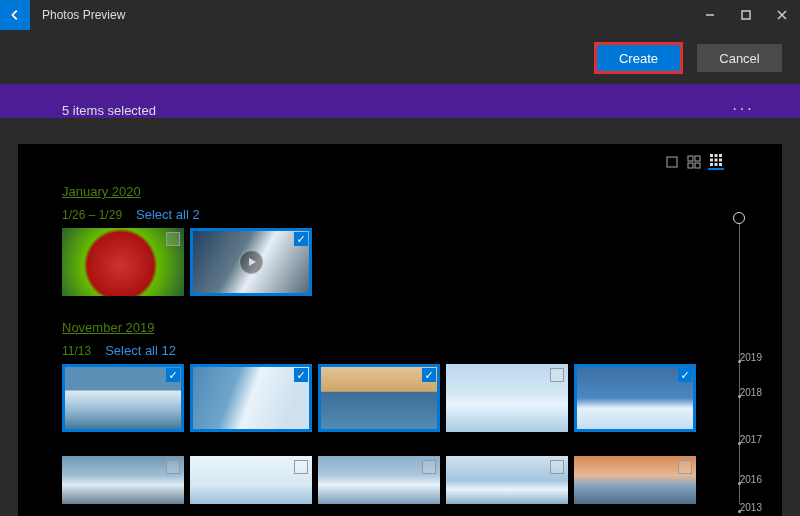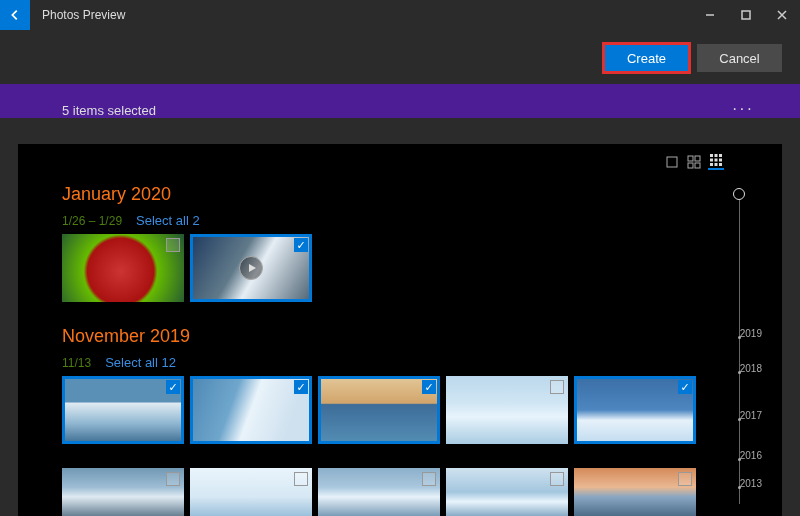--- a/index.html
+++ b/index.html
@@ -7,46 +7,46 @@
   .titlebar { height:30px; background:#2b2b2b; display:flex; align-items:center; }
   .back-btn { width:30px; height:30px; background:#0078d7; display:flex; align-items:center; justify-content:center; }
   .back-btn svg { width:14px; height:14px; fill:none; stroke:#fff; stroke-width:2; }
   .app-title { font-size:12px; color:#ddd; margin-left:12px; }
   .win-controls { margin-left:auto; display:flex; }
   .win-btn { width:36px; height:30px; display:flex; align-items:center; justify-content:center; }
   .win-btn svg { width:10px; height:10px; stroke:#ccc; fill:none; stroke-width:1.5; }
   .header { padding:8px 18px 12px 18px; display:flex; align-items:flex-start; }
   .header-text h1 { font-size:26px; font-weight:300; color:#fff; }
   .header-text p { font-size:12px; color:#bbb; margin-top:4px; }
-  .header-actions { margin-left:auto; display:flex; gap:8px; margin-top:6px; }
+  .header-actions { margin-left:auto; display:flex; gap:16px; margin-top:6px; }
   .btn { width:85px; height:28px; font-size:13px; display:flex; align-items:center; justify-content:center; }
   .btn-create { background:#0078d7; color:#fff; outline:3px solid #e03030; outline-offset:-1px; }
   .btn-cancel { background:#4a4a4a; color:#e6e6e6; }
   .subbar { height:34px; background:#4c1d95; display:flex; align-items:flex-end; padding:0 46px 0 62px; font-size:13px; color:#ddd; }
   .subbar .more { margin-left:auto; font-size:16px; letter-spacing:2px; color:#ddd; }
   .viewport { position:absolute; left:18px; right:18px; top:144px; bottom:0; background:#000; }
   .view-toggle { position:absolute; right:58px; top:10px; display:flex; gap:6px; align-items:center; }
   .vt { width:16px; height:16px; display:flex; align-items:center; justify-content:center; }
   .vt svg { width:14px; height:14px; }
   .vt.active { border-bottom:2px solid #0078d7; padding-bottom:2px; }
   .content { position:absolute; left:44px; right:58px; top:40px; bottom:0; }
-  .month-label { color:#f97316; font-size:18px; margin-bottom:8px; }
+  .month-label { color:#4d7c0f; font-size:13px; margin-bottom:8px;text-decoration:underline; }
   .date-row { display:flex; align-items:baseline; gap:14px; margin-bottom:6px; }
   .date-range { font-size:12px; color:#4d7c0f; }
   .select-all { font-size:13px; color:#3a8de0; }
   .thumb-row { display:flex; gap:6px; margin-bottom:24px; }
   .thumb { position:relative; width:122px; height:68px; background:#333; display:flex; align-items:center; justify-content:center; }
   .thumb.sel { outline:3px solid #0078d7; outline-offset:-3px; }
   .check { position:absolute; top:4px; right:4px; width:14px; height:14px; }
   .check.unchecked { background:rgba(255,255,255,0.15); border:1px solid #999; }
   .check.checked { background:#0078d7; display:flex; align-items:center; justify-content:center; }
   .check.checked::after { content:"✓"; color:#fff; font-size:11px; line-height:1; }
   .play { width:24px; height:24px; border-radius:50%; background:rgba(0,0,0,0.4); border:1px solid #aaa; display:flex; align-items:center; justify-content:center; }
   .play::after { content:""; border-left:7px solid #ddd; border-top:4px solid transparent; border-bottom:4px solid transparent; margin-left:2px; }
-  .timeline { position:absolute; right:20px; top:44px; bottom:12px; width:28px; display:flex; flex-direction:column; align-items:center; }
+  .timeline { position:absolute; right:20px; top:68px; bottom:12px; width:28px; display:flex; flex-direction:column; align-items:center; }
   .tl-line { position:absolute; top:12px; bottom:0; width:1px; left:5px; background:#666; }
   .tl-handle { position:absolute; top:0; left:-1px; width:12px; height:12px; border-radius:50%; border:1.5px solid #ddd; background:#000; }
   .tl-year { position:absolute; right:0; font-size:10px; color:#aaa; }
   .tl-dot { position:absolute; left:4px; width:3px; height:3px; border-radius:50%; background:#aaa; }
   
   .art-apple { background:radial-gradient(circle at 48% 55%,#c33 0%,#a11 45%,#6b0 50%,#253 100%); }
   .art-stream { background:linear-gradient(120deg,#1e3a5f 0%,#617a8a 40%,#e6eef5 55%,#4a6070 100%); }
   .art-ice1 { background:linear-gradient(#5a90b5 0%,#5a90b5 38%,#dfeaf2 40%,#8fb6d1 70%,#3b6b8f 100%); }
   .art-ice2 { background:linear-gradient(110deg,#4c87b3 0%,#6fa6cc 35%,#e9f3fa 50%,#cfe1ef 80%); }
   .art-ice3 { background:linear-gradient(#e4c89a 0%,#d1a56b 40%,#3d6d99 42%,#548eb5 100%); }

